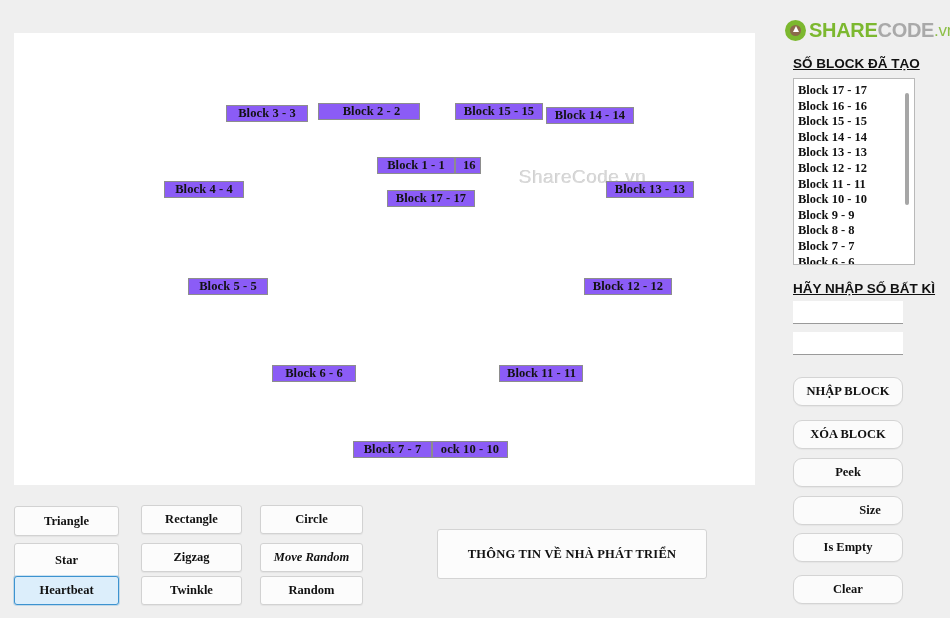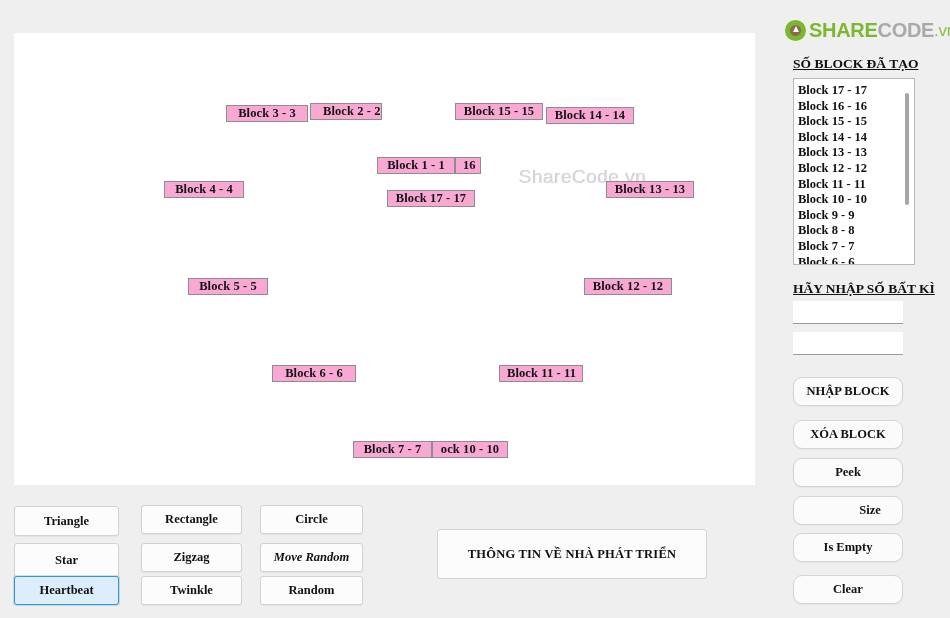--- a/index.html
+++ b/index.html
@@ -55,21 +55,21 @@
   #canvas {
     position: absolute;
     left: 14px; top: 33px;
     width: 741px; height: 452px;
     background: #ffffff;
     overflow: hidden;
   }
   .block {
     position: absolute;
     border: 1px solid #8d8d8d;
-    background: #f9a8d4;
+    background: #8b5cf6;
     color: #121212;
     font-family: "Liberation Serif", serif;
     font-weight: bold;
     font-size: 12.5px;
     height: 17px;
     line-height: 15px;
     text-align: center;
     white-space: nowrap;
     padding: 0 7px;
     letter-spacing: .1px;
@@ -169,21 +169,21 @@
     border-left: 3px solid transparent;
     border-right: 3px solid transparent;
     border-bottom: 6px solid #ffffff;
   }
   #logo .share { color: #7cb82f; font-family: "Liberation Sans", sans-serif; font-weight: bold; font-size: 20px; letter-spacing: -.3px; }
   #logo .code  { color: #a9a9a9; font-family: "Liberation Sans", sans-serif; font-weight: bold; font-size: 20px; letter-spacing: -.3px; }
   #logo .vn    { color: #8dbf47; font-family: "Liberation Sans", sans-serif; font-size: 17px; letter-spacing: -.3px; }
 
   .panel-heading {
     position: absolute;
-    font-family: Liberation Serif, serif;
+    font-family: Liberation Sans, sans-serif;
     font-weight: bold;
     font-size: 13.5px;
     color: #111;
     text-decoration: underline;
     white-space: nowrap;
   }
   #listbox {
     position: absolute;
     left: 13px; top: 78px;
     width: 122px; height: 187px;
@@ -250,21 +250,21 @@
 </head>
 <body>
 
 <div id="app">
 
 
   <div id="canvas">
     <div class="wm-canvas">ShareCode.vn</div>
     <div id="blocks-host">
         <div class="block" style="left: 212px; top: 72px; width: 82px;">Block 3 - 3</div>
-        <div class="block" style="left: 296px; top: 70px; width: 72px; padding-left: 12px;">Block 2 - 2</div>
+        <div class="block" style="left: 304px; top: 70px; width: 102px; padding-left: 12px;">Block 2 - 2</div>
         <div class="block" style="left: 441px; top: 70px; width: 88px;">Block 15 - 15</div>
         <div class="block" style="left: 532px; top: 74px; width: 88px;">Block 14 - 14</div>
         <div class="block" style="left: 441px; top: 124px; width: 26px;">16</div>
         <div class="block" style="left: 363px; top: 124px; width: 78px;">Block 1 - 1</div>
         <div class="block" style="left: 150px; top: 148px; width: 80px;">Block 4 - 4</div>
         <div class="block" style="left: 373px; top: 157px; width: 88px;">Block 17 - 17</div>
         <div class="block" style="left: 592px; top: 148px; width: 88px;">Block 13 - 13</div>
         <div class="block" style="left: 174px; top: 245px; width: 80px;">Block 5 - 5</div>
         <div class="block" style="left: 570px; top: 245px; width: 88px;">Block 12 - 12</div>
         <div class="block" style="left: 258px; top: 332px; width: 84px;">Block 6 - 6</div>

